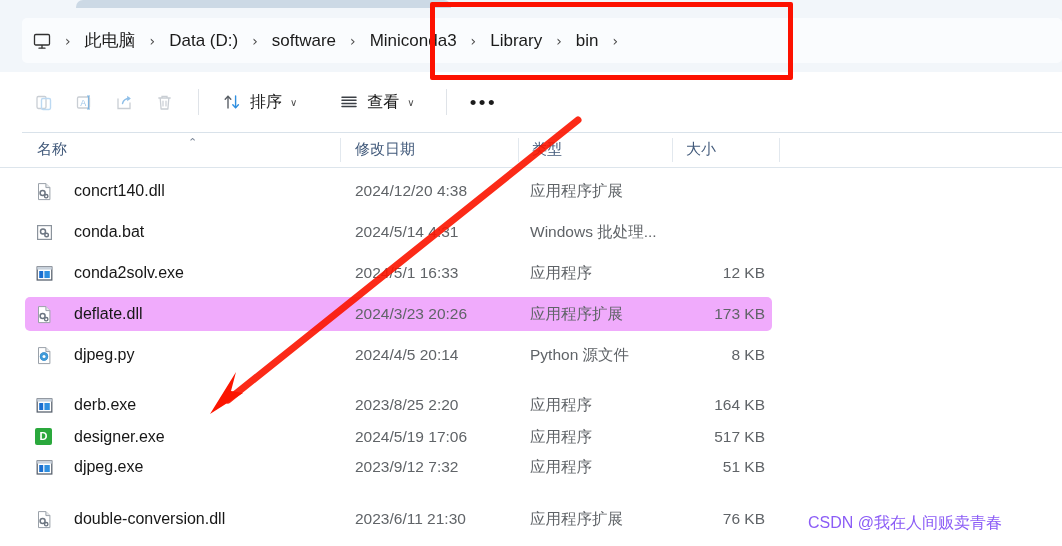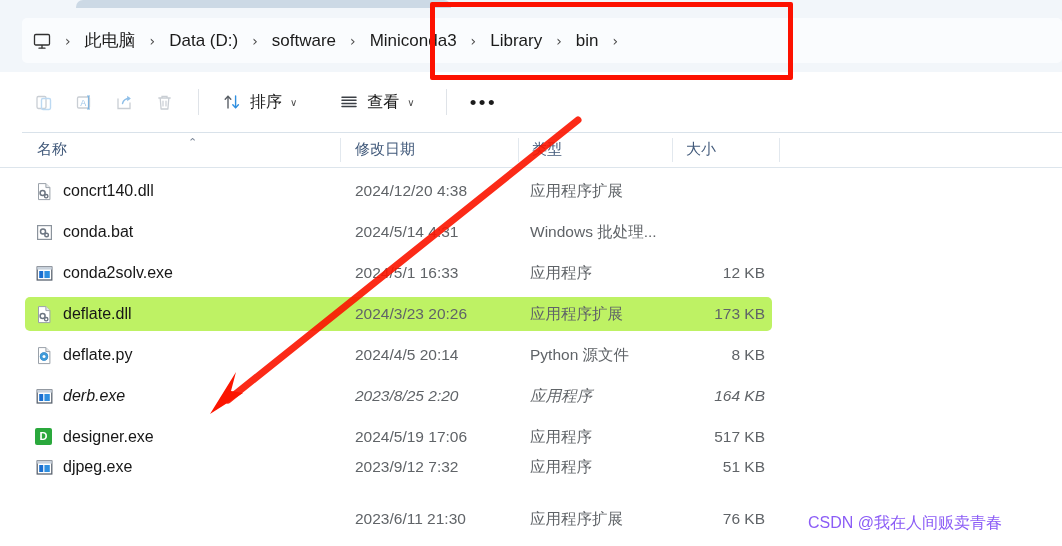--- a/index.html
+++ b/index.html
@@ -78,23 +78,23 @@
     position: absolute; left: 188px; top: 4px;
     font-size: 11px; color: #7a8596; font-family: "DejaVu Sans", sans-serif;
   }
 
   
   .filelist { position: absolute; left: 0; top: 168px; width: 1062px; height: 378px; }
   .row {
     position: absolute; left: 25px; width: 747px; height: 34px;
     display: flex; align-items: center; border-radius: 5px;
   }
-  .row.selected { background: #bef264; }
+  .row.selected { background: #f0abfc; }
   .cell-name {
-    position: absolute; left: 10px; display: flex; align-items: center; gap: 9px;
+    position: absolute; left: 10px; display: flex; align-items: center; gap: 20px;
     font-size: 16px; color: #171717; white-space: nowrap;
   }
   .cell-date {
     position: absolute; left: 330px; font-size: 15.5px; color: #606468; white-space: nowrap;
   }
   .cell-type {
     position: absolute; left: 505px; font-size: 15.5px; color: #606468; white-space: nowrap;
   }
   .cell-size {
     position: absolute; left: 600px; width: 140px; text-align: right;
@@ -288,27 +288,27 @@
       </div>
       <div class="row" style="top: 170px;">
         <div class="cell-name">
           <span class="ficon"><svg width="19" height="19" viewBox="0 0 19 19">
               <path d="M3.5 1.6 h7.4 l4 4 v12.0 h-11.4 z" fill="#ffffff" stroke="#9aa1a9" stroke-width="1"></path>
               <path d="M10.9 1.6 v4 h4" fill="#e6e9ec" stroke="#9aa1a9" stroke-width="1"></path>
               <circle cx="9" cy="10.5" r="4.2" fill="#2f7fc0"></circle>
               <path d="M9 6.6 a3.9 3.9 0 0 1 0 7.8 a3.9 3.9 0 0 1 0 -7.8" fill="#3f9ad8"></path>
               <circle cx="9" cy="10.5" r="1.5" fill="#ffffff"></circle>
             </svg></span>
-          <span>deflate.py</span>
+          <span>djpeg.py</span>
         </div>
         <div class="cell-date">2024/4/5 20:14</div>
         <div class="cell-type">Python 源文件</div>
         <div class="cell-size">8 KB</div>
       </div>
-      <div class="row" style="top: 211px; font-style: italic;">
+      <div class="row" style="top: 220px;">
         <div class="cell-name">
           <span class="ficon"><svg width="19" height="19" viewBox="0 0 19 19">
               <rect x="2.2" y="3" width="14.6" height="13" fill="#ffffff" stroke="#5b6470" stroke-width="1.3"></rect>
               <rect x="2.2" y="3" width="14.6" height="2.6" fill="#c9d2dc"></rect>
               <rect x="4.2" y="7" width="4" height="7" fill="#1a6fd0"></rect>
               <rect x="9.4" y="7" width="5.4" height="7" fill="#2f8fe0"></rect>
             </svg></span>
           <span>derb.exe</span>
         </div>
         <div class="cell-date">2023/8/25 2:20</div>
@@ -334,20 +334,29 @@
               <rect x="4.2" y="7" width="4" height="7" fill="#1a6fd0"></rect>
               <rect x="9.4" y="7" width="5.4" height="7" fill="#2f8fe0"></rect>
             </svg></span>
           <span>djpeg.exe</span>
         </div>
         <div class="cell-date">2023/9/12 7:32</div>
         <div class="cell-type">应用程序</div>
         <div class="cell-size">51 KB</div>
       </div>
       <div class="row" style="top: 334px;">
+        <div class="cell-name">
+          <span class="ficon"><svg width="19" height="19" viewBox="0 0 19 19">
+              <path d="M3.5 1.6 h7.4 l4 4 v12.0 h-11.4 z" fill="#ffffff" stroke="#9aa1a9" stroke-width="1"></path>
+              <path d="M10.9 1.6 v4 h4" fill="#e6e9ec" stroke="#9aa1a9" stroke-width="1"></path>
+              <circle cx="7.6" cy="11" r="2.5" fill="none" stroke="#6d7682" stroke-width="1.5"></circle>
+              <circle cx="11.2" cy="14.2" r="1.7" fill="none" stroke="#6d7682" stroke-width="1.4"></circle>
+            </svg></span>
+          <span>double-conversion.dll</span>
+        </div>
         <div class="cell-date">2023/6/11 21:30</div>
         <div class="cell-type">应用程序扩展</div>
         <div class="cell-size">76 KB</div>
       </div>
     </div>
 
   <div class="red-rect"></div>
 
   <svg class="anno-svg">
     <defs>

